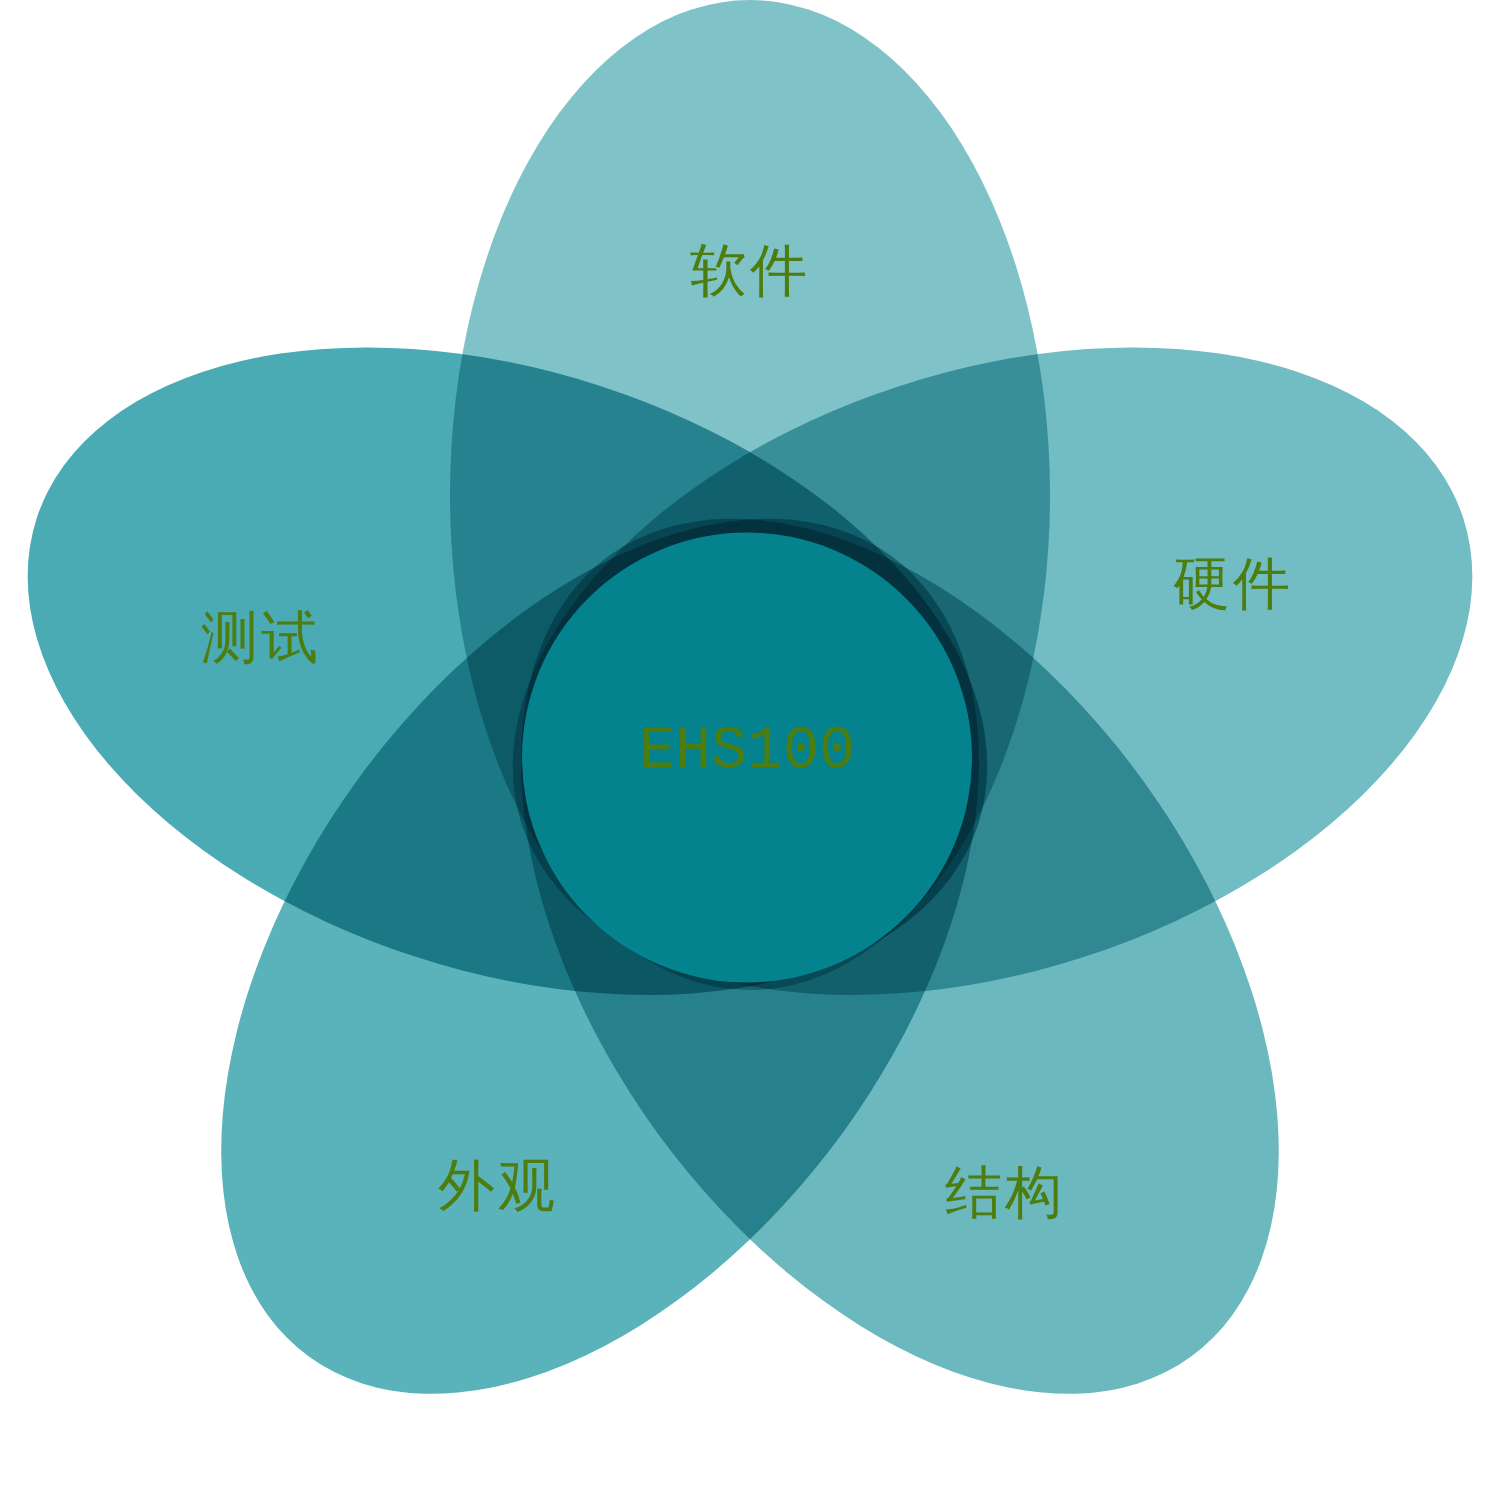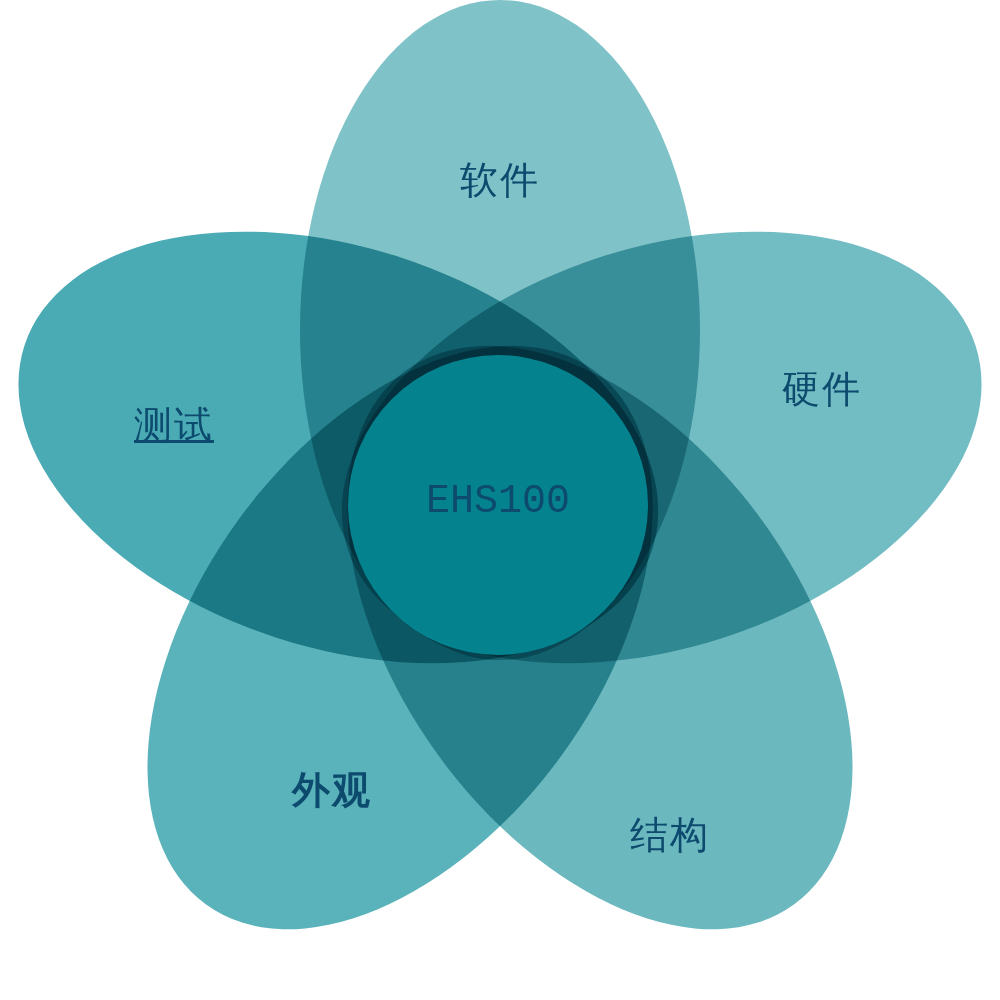--- a/index.html
+++ b/index.html
@@ -1,20 +1,20 @@
 <!DOCTYPE html>
 <html><head>
   <meta charset="utf-8">
   <style>
     html, body { margin:0; padding:0; background:#ffffff; }
     body { width:1000px; height:1000px; position:relative; overflow:hidden;
            font-family:"DejaVu Sans","Liberation Sans",sans-serif; }
     svg.diagram { position:absolute; left:0; top:0; width:1000px; height:1000px; }
     .petal { mix-blend-mode:multiply; }
-    .label { position:absolute; color:#0c4a6e; font-size:38px; line-height:1;
+    .label { position:absolute; color:#4d7c0f; font-size:38px; line-height:1;
              transform:translate(-50%,-50%); white-space:nowrap; letter-spacing:2px; }
     .center-label { font-family:Liberation Mono, monospace; font-size:40px; letter-spacing:0; }
   </style>
 </head>
 <body>
 
 <svg class="diagram" viewBox="0 0 1000 1000" xmlns="http://www.w3.org/2000/svg">
 
   <ellipse class="petal" cx="500" cy="330" rx="200" ry="330" fill="#7FC2C8"></ellipse>
 
@@ -24,16 +24,16 @@
 
   <ellipse class="petal" cx="500" cy="330" rx="200" ry="330" fill="#5AB3BB" transform="rotate(216 500 500)"></ellipse>
 
   <ellipse class="petal" cx="500" cy="330" rx="200" ry="330" fill="#4AABB5" transform="rotate(288 500 500)"></ellipse>
 
   <circle cx="498" cy="505" r="150" fill="#048A96" opacity="0.92"></circle>
 </svg>
 
 <div class="label" style="left:500px; top:180px;">软件</div>
 <div class="label" style="left:822px; top:389px;">硬件</div>
-<div class="label" style="left:670px; top:795px;margin-top:40px;">结构</div>
-<div class="label" style="left:332px; top:790px;font-weight:bold;">外观</div>
-<div class="label" style="left:174px; top:425px;text-decoration:underline;">测试</div>
+<div class="label" style="left:670px; top:795px;">结构</div>
+<div class="label" style="left:332px; top:790px;">外观</div>
+<div class="label" style="left:174px; top:425px;">测试</div>
 <div class="label center-label" style="left:498px; top:502px;">EHS100</div>
 
 </body></html>

